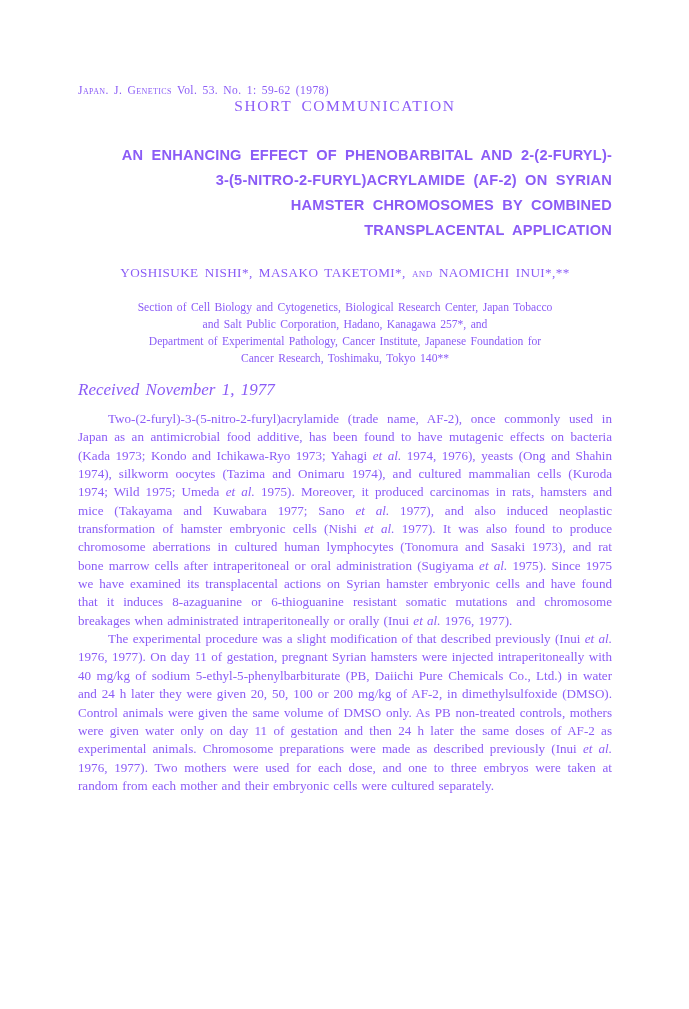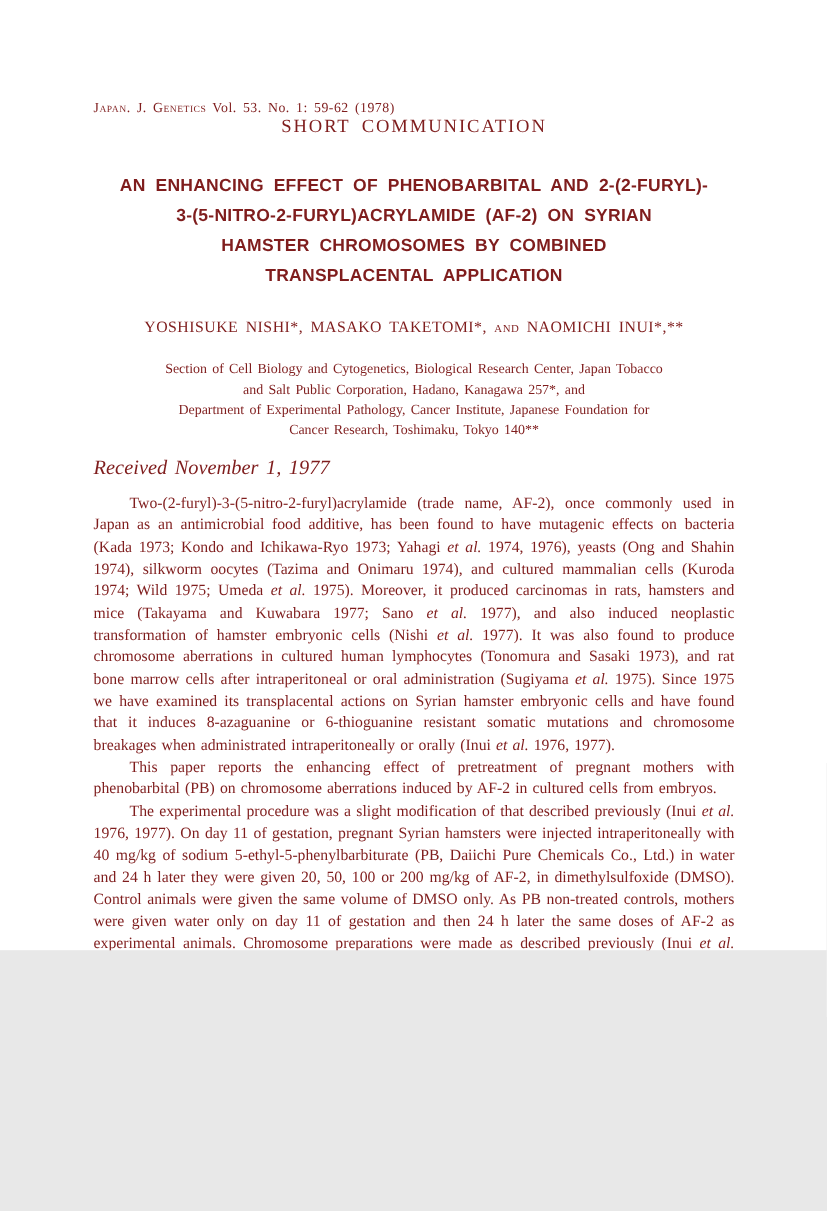--- a/index.html
+++ b/index.html
@@ -3,24 +3,24 @@
 <meta charset="utf-8">
 <style>
   html, body {
     margin: 0;
     padding: 0;
     background: #e8e8e8;
   }
   .page {
     position: relative;
     width: 689px;
-    height: 792px;
+    height: 1009px;
     margin: 0 auto;
     background: #ffffff;
-    color: #7f1d1d;
+    color: #8b5cf6;
     box-sizing: border-box;
     padding: 84px 77px 0 78px;
     font-family: "Liberation Serif", serif;
     overflow: hidden;
   }
   .journal-line {
     font-size: 11.5px;
     line-height: 13px;
     letter-spacing: 0.4px;
     word-spacing: 2px;
@@ -29,21 +29,21 @@
   .sc { font-variant: small-caps; }
   .section-heading {
     text-align: center;
     font-size: 15.5px;
     line-height: 18px;
     letter-spacing: 1.6px;
     word-spacing: 4px;
   }
   .paper-title {
     margin-top: 28px;
-    text-align: center;
+    text-align: right;
     font-family: "Liberation Sans", sans-serif;
     font-weight: bold;
     font-size: 14.6px;
     line-height: 25px;
     letter-spacing: 0.2px;
     word-spacing: 4px;
   }
   .authors {
     margin-top: 22px;
     text-align: center;
@@ -107,17 +107,16 @@
     <div>Section of Cell Biology and Cytogenetics, Biological Research Center, Japan Tobacco</div>
     <div>and Salt Public Corporation, Hadano, Kanagawa 257*, and</div>
     <div>Department of Experimental Pathology, Cancer Institute, Japanese Foundation for</div>
     <div>Cancer Research, Toshimaku, Tokyo 140**</div>
   </div>
 
   <div class="received">Received November 1, 1977</div>
 
   <div class="body-text">
     <p class="body-par rich">Two-(2-furyl)-3-(5-nitro-2-furyl)acrylamide (trade name, AF-2), once commonly used in Japan as an antimicrobial food additive, has been found to have mutagenic effects on bacteria (Kada 1973; Kondo and Ichikawa-Ryo 1973; Yahagi <i>et al.</i> 1974, 1976), yeasts (Ong and Shahin 1974), silkworm oocytes (Tazima and Onimaru 1974), and cultured mammalian cells (Kuroda 1974; Wild 1975; Umeda <i>et al.</i> 1975). Moreover, it produced carcinomas in rats, hamsters and mice (Takayama and Kuwabara 1977; Sano <i>et al.</i> 1977), and also induced neoplastic transformation of hamster embryonic cells (Nishi <i>et al.</i> 1977). It was also found to produce chromosome aberrations in cultured human lymphocytes (Tonomura and Sasaki 1973), and rat bone marrow cells after intraperitoneal or oral administration (Sugiyama <i>et al.</i> 1975). Since 1975 we have examined its transplacental actions on Syrian hamster embryonic cells and have found that it induces 8-azaguanine or 6-thioguanine resistant somatic mutations and chromosome breakages when administrated intraperitoneally or orally (Inui <i>et al.</i> 1976, 1977).</p>
-    <p class="body-par rich">This paper reports the enhancing effect of pretreatment of pregnant mothers with phenobarbital (PB) on chromosome aberrations induced by AF-2 in cultured cells from embryos.</p>
     <p class="body-par rich">The experimental procedure was a slight modification of that described previously (Inui <i>et al.</i> 1976, 1977). On day 11 of gestation, pregnant Syrian hamsters were injected intraperitoneally with 40 mg/kg of sodium 5-ethyl-5-phenylbarbiturate (PB, Daiichi Pure Chemicals Co., Ltd.) in water and 24 h later they were given 20, 50, 100 or 200 mg/kg of AF-2, in dimethylsulfoxide (DMSO). Control animals were given the same volume of DMSO only. As PB non-treated controls, mothers were given water only on day 11 of gestation and then 24 h later the same doses of AF-2 as experimental animals. Chromosome preparations were made as described previously (Inui <i>et al.</i> 1976, 1977). Two mothers were used for each dose, and one to three embryos were taken at random from each mother and their embryonic cells were cultured separately.</p>
   </div>
 
 </div>
 
 </body></html>

